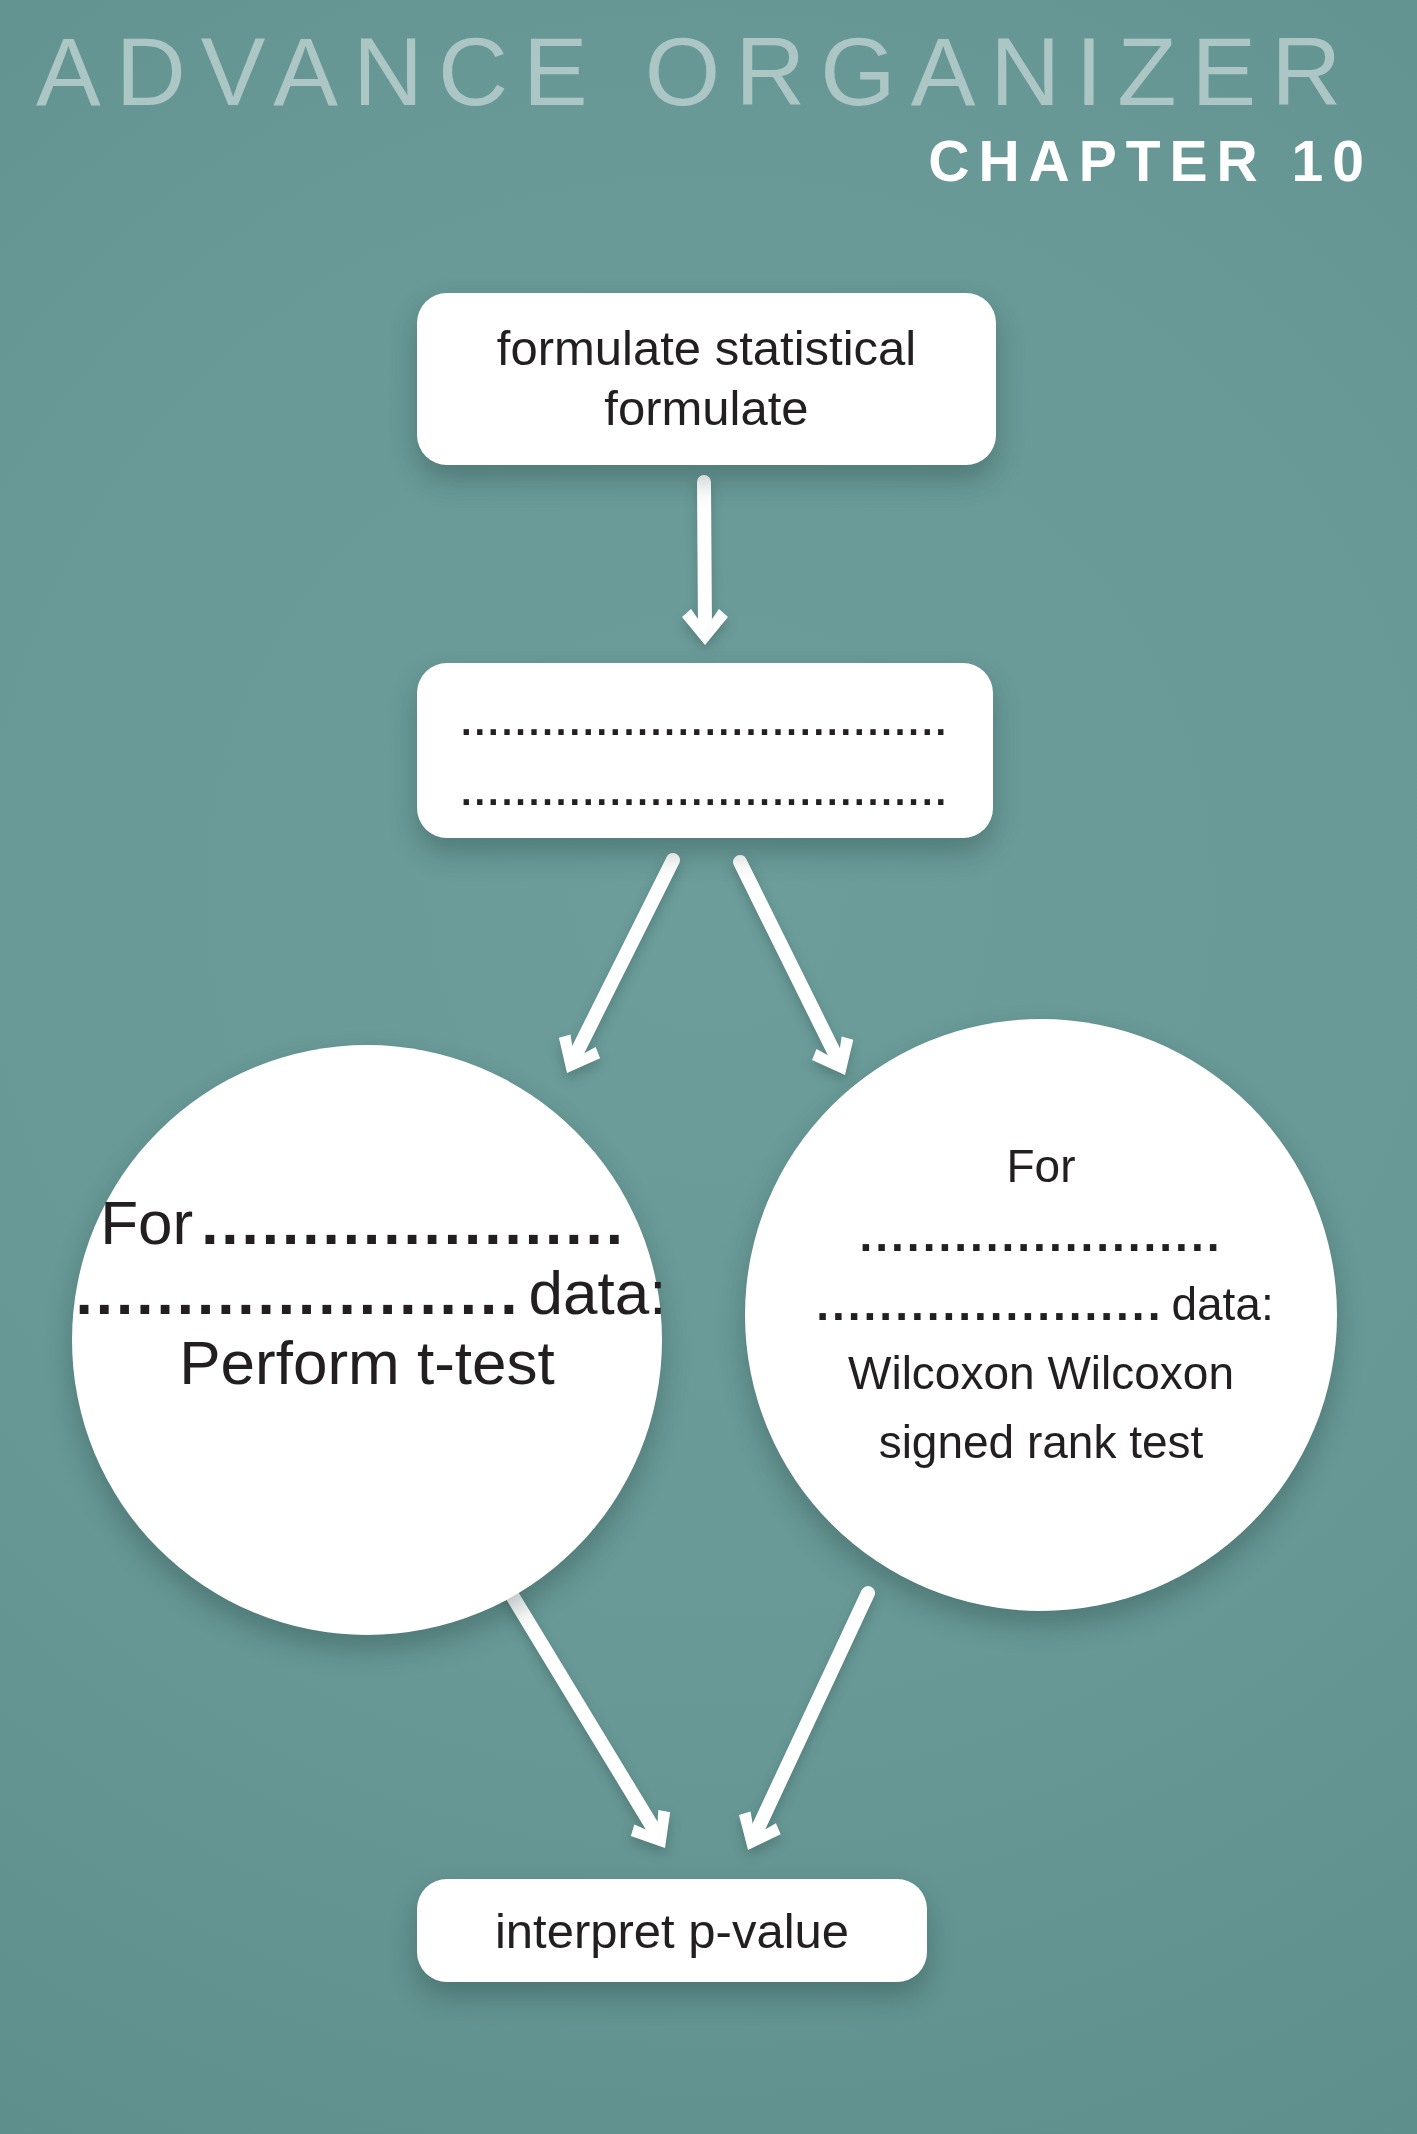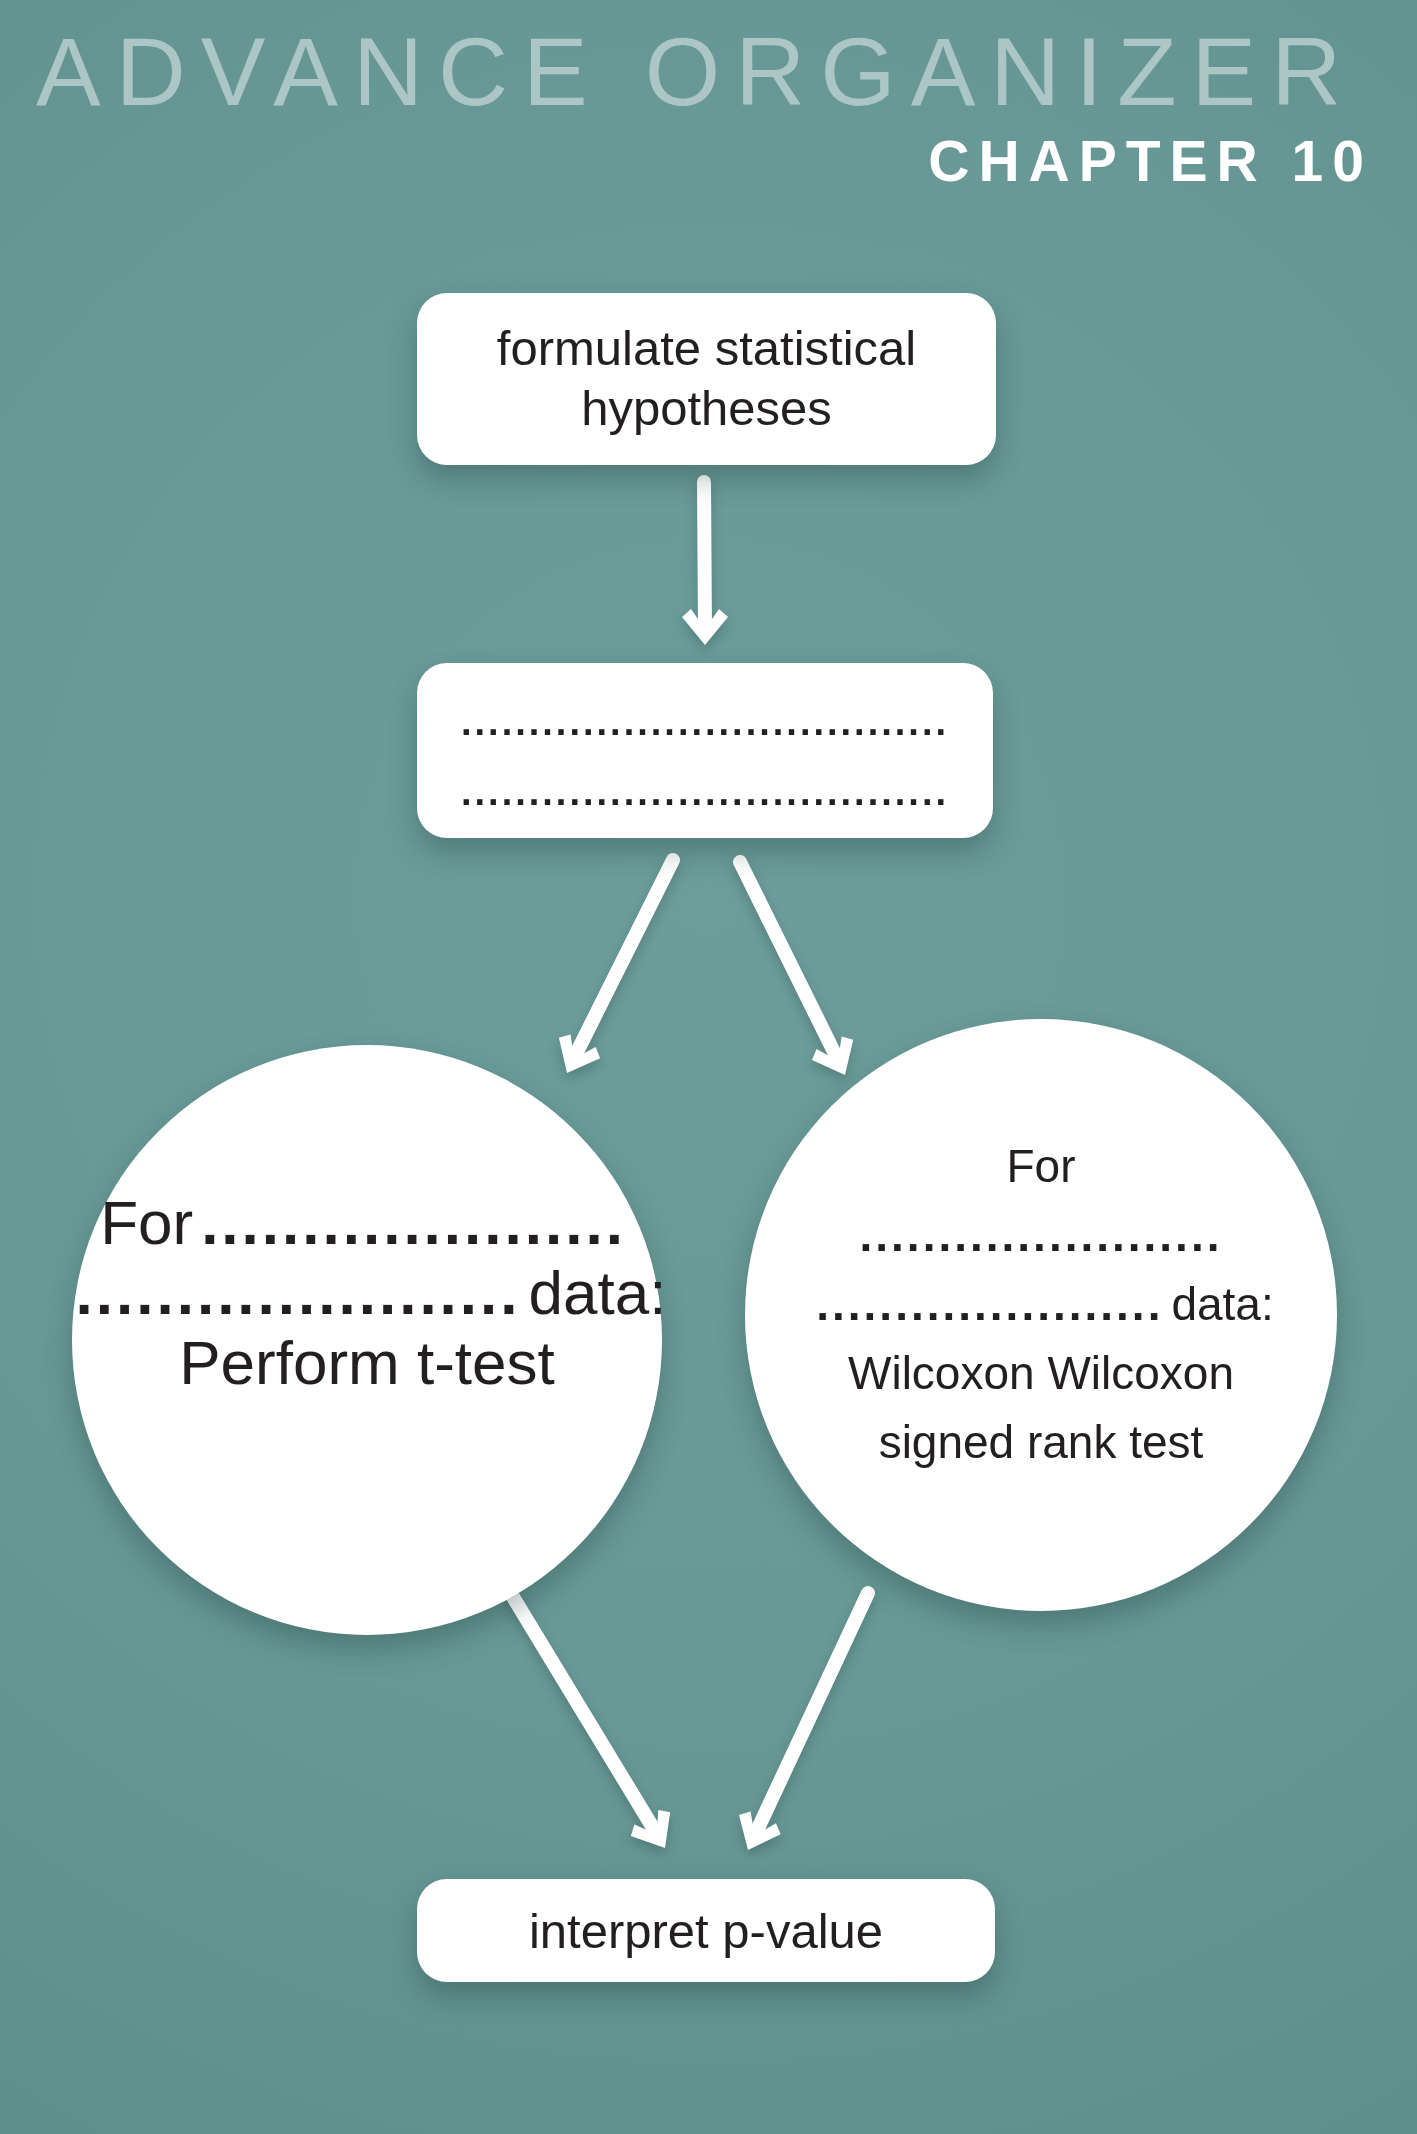--- a/index.html
+++ b/index.html
@@ -31,21 +31,21 @@
     align-items:center;justify-content:center;
     text-align:center;box-sizing:border-box;
     box-shadow:0 14px 28px rgba(20,48,46,0.30);
   }
   .rect{border-radius:30px;}
   .round{border-radius:50%;}
   #box-top{left:417px;top:293px;width:579px;height:172px;font-size:49px;line-height:1.22;}
   #box-blank{left:417px;top:663px;width:576px;height:175px;padding-top:12px;gap:32px;}
   #circle-left{left:72px;top:1045px;width:590px;height:590px;font-size:62px;line-height:70px;padding-bottom:95px;}
   #circle-right{left:745px;top:1019px;width:592px;height:592px;font-size:46px;line-height:69px;padding-bottom:22px;}
-  #box-bottom{left:417px;top:1879px;width:578px;height:103px;font-size:49px;}
+  #box-bottom{left:417px;top:1879px;width:510px;height:103px;font-size:49px;}
   .node-line{white-space:nowrap;}
   
   .dots{
     font-weight:700;letter-spacing:3px;
     margin:0 8px;white-space:nowrap;
   }
   .dotrow{
     font-size:38px;line-height:38px;font-weight:700;
     letter-spacing:3px;color:#242021;white-space:nowrap;
   }
@@ -84,21 +84,21 @@
       <path transform="translate(665,1848) rotate(-31.2)" d="M0,0 L-23,-28 L-14,-36 L0,-16 L14,-36 L23,-28 Z"></path>
     </g>
     <g>
       <line x1="868" y1="1593" x2="754" y2="1837"></line>
       <path transform="translate(748,1850) rotate(25)" d="M0,0 L-23,-28 L-14,-36 L0,-16 L14,-36 L23,-28 Z"></path>
     </g>
   </svg>
 
   <div class="node rect" id="box-top">
     <div class="node-line">formulate statistical</div>
-    <div class="node-line">hypotheses</div>
+    <div class="node-line">formulate</div>
   </div>
 
   <div class="node rect" id="box-blank">
     <div class="dotrow">....................................</div>
     <div class="dotrow">....................................</div>
   </div>
 
   <div class="node round" id="circle-left">
     <div class="node-line"><span>For</span><span class="dots">.....................</span></div>
     <div class="node-line"><span class="dots">......................</span><span>data:</span></div>

